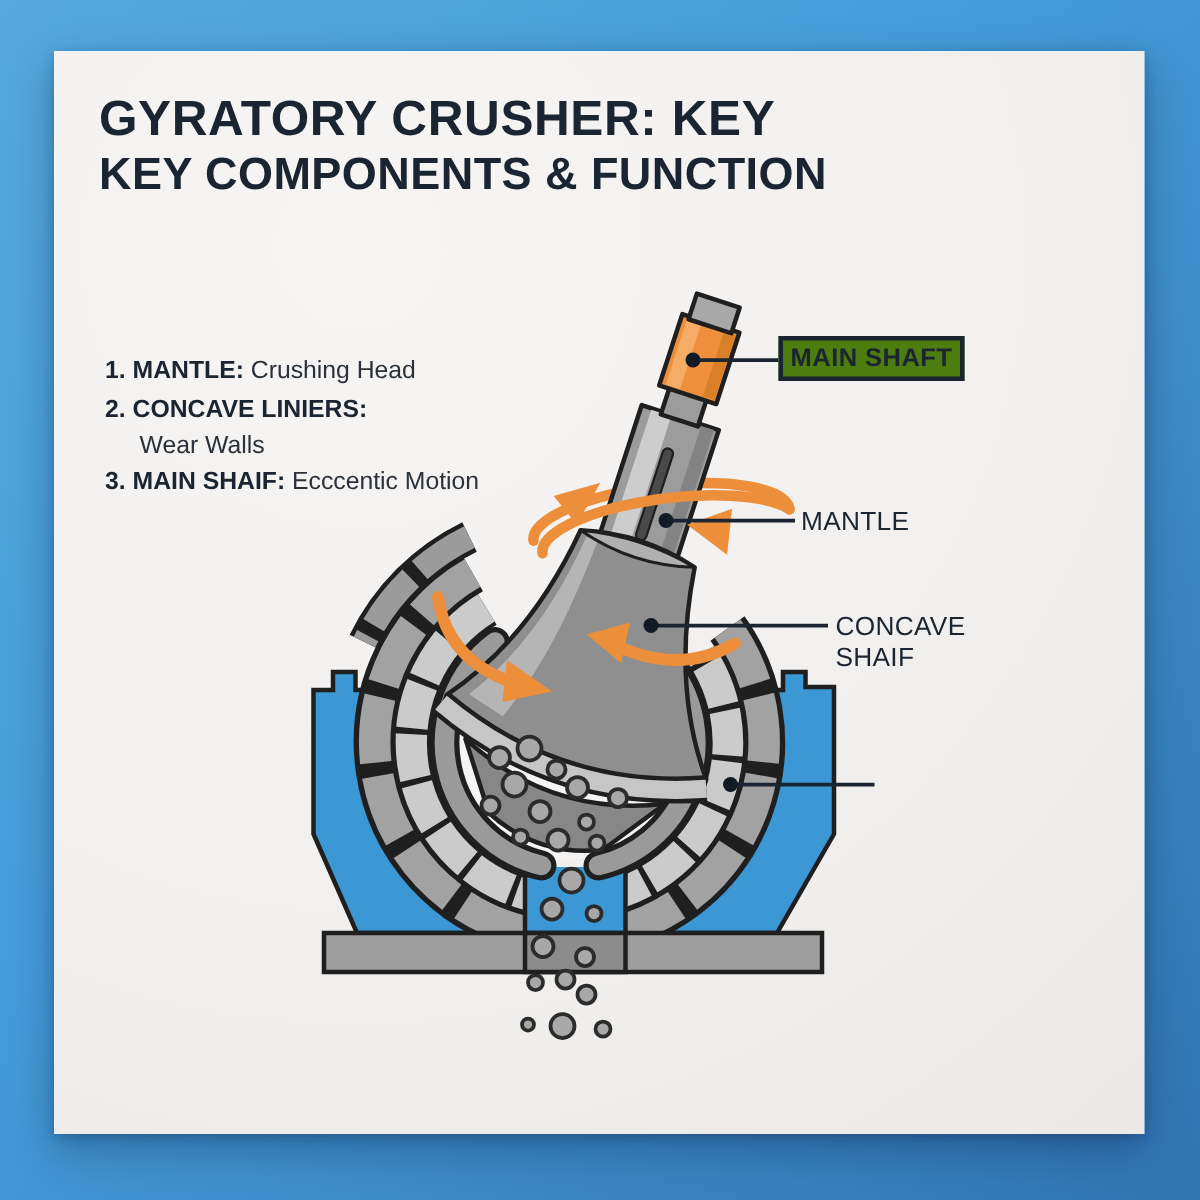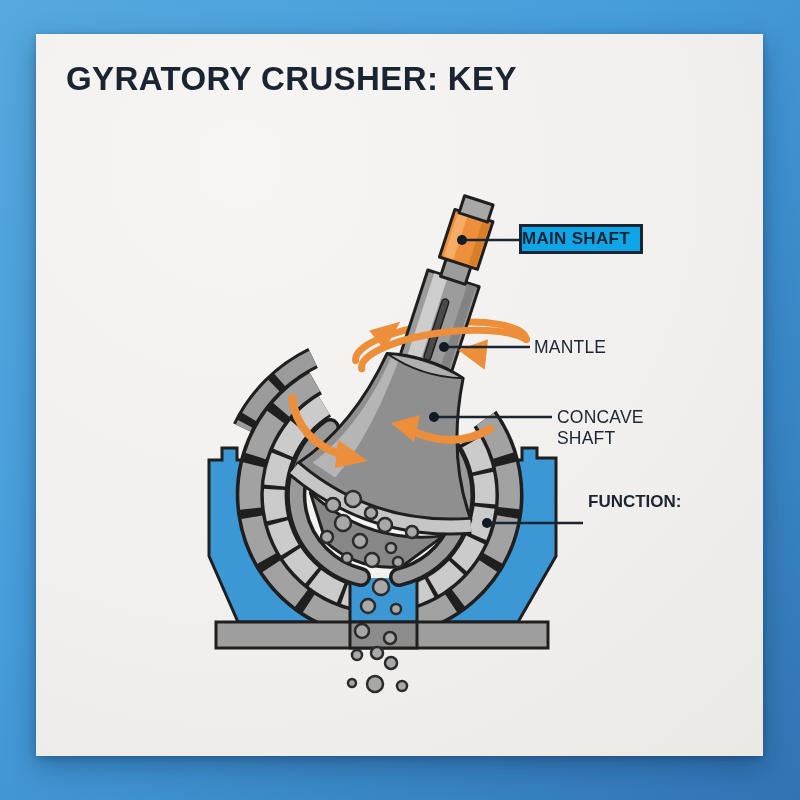--- a/index.html
+++ b/index.html
@@ -25,23 +25,23 @@
   .legend{position:absolute;left:70px;top:234px;font-size:16.5px;color:#2b313a;}
   .lrow{line-height:26px;white-space:nowrap;}
   .lrow .b{font-weight:700;color:#1b2531;}
   .lsub{line-height:22px;margin-left:23px;white-space:nowrap;}
   .callout-label{
     position:absolute;font-weight:400;color:#1b2531;font-size:17.5px;
     letter-spacing:.2px;white-space:nowrap;line-height:21px;
   }
   .main-shaft-box{
     position:absolute;left:519px;top:224px;width:118px;height:24px;
-    border:3px solid #1b2531;background:#0ea5e9;
+    border:3px solid #1b2531;background:#4d7c0f;
     font-weight:700;font-size:17px;color:#1b2531;letter-spacing:.3px;
-    line-height:24px;white-space:nowrap;
+    text-align:center;line-height:24px;white-space:nowrap;
   }
   .function-block{position:absolute;left:588px;top:491px;white-space:nowrap;}
   .function-block .ft{font-weight:700;color:#1b2531;font-size:17px;line-height:22px;}
   .function-block .fd{font-weight:400;color:#262c34;font-size:16.5px;line-height:21.5px;}
 </style>
 </head>
 <body>
 
 <div class="stage">
   <div class="card"></div>
@@ -158,24 +158,41 @@
     <g>
       <path d="M466,240 L519,240 M448,347 L530,347 M438,417 L552,417 M491,523 L583,523" stroke="#1b2531" stroke-width="2.5" fill="none"></path>
       <circle cx="462" cy="240" r="5" fill="#121a24"></circle>
       <circle cx="444" cy="347" r="5" fill="#121a24"></circle>
       <circle cx="434" cy="417" r="5" fill="#121a24"></circle>
       <circle cx="487" cy="523" r="5" fill="#121a24"></circle>
     </g>
   </svg>
 
   <div class="title-line1">GYRATORY CRUSHER: KEY</div>
+  <div class="title-line2">KEY COMPONENTS &amp; FUNCTION</div>
 
+  <div class="legend">
+    <div class="lrow">
+      <span class="b">1.</span>
+      <span class="b">MANTLE:</span>
+      <span>Crushing Head</span>
+    </div>
+    <div class="lrow">
+      <span class="b">2.</span>
+      <span class="b">CONCAVE LINIERS:</span>
+    </div>
+    <div class="lsub">Wear Walls</div>
+    <div class="lrow">
+      <span class="b">3.</span>
+      <span class="b">MAIN SHAIF:</span>
+      <span>Ecccentic Motion</span>
+    </div>
+  </div>
 
   <div class="main-shaft-box">MAIN SHAFT</div>
   <div class="callout-label" style="left:534px;top:337px;">MANTLE</div>
   <div class="callout-label" style="left:557px;top:407px;">
     <div>CONCAVE</div>
-    <div>SHAFT</div>
+    <div>SHAIF</div>
   </div>
   <div class="function-block">
-    <div class="ft">FUNCTION:</div>
   </div>
 </div>
 
 </body></html>

